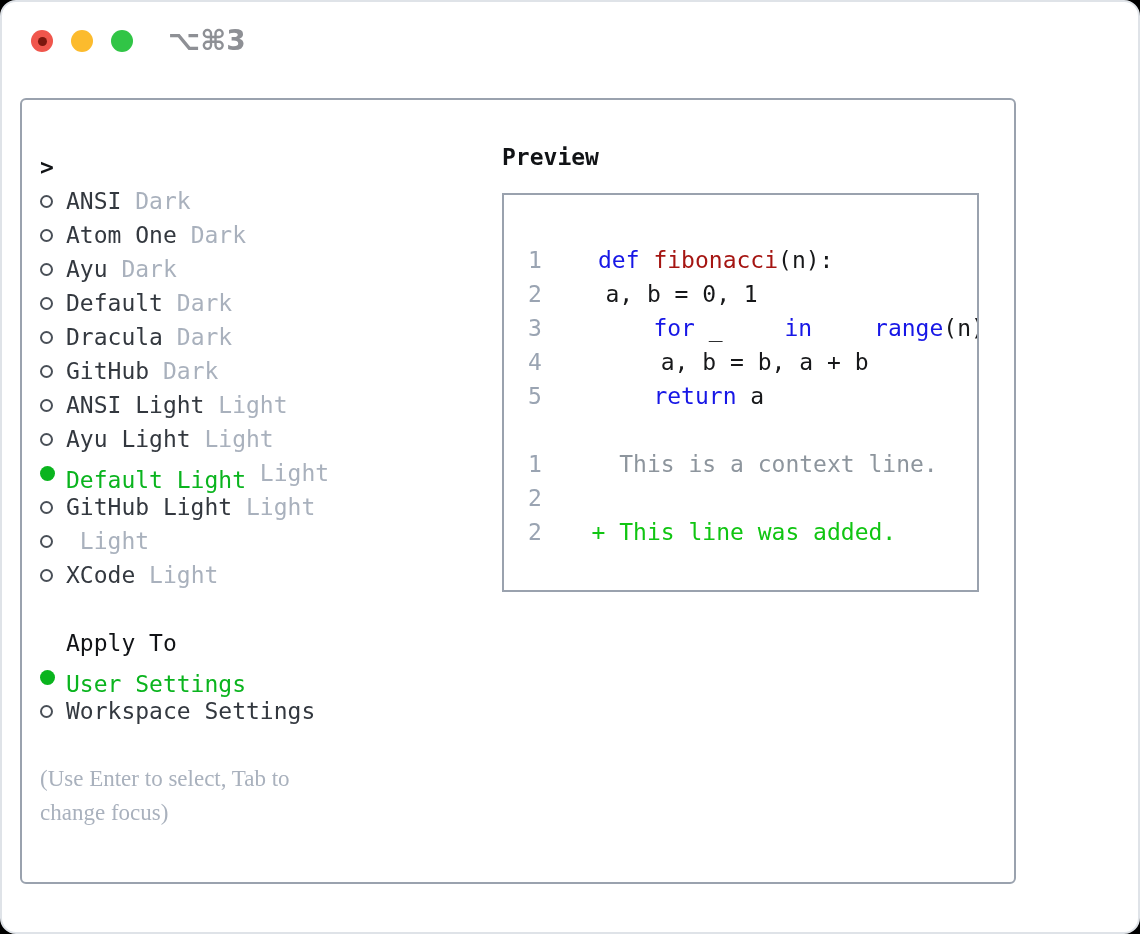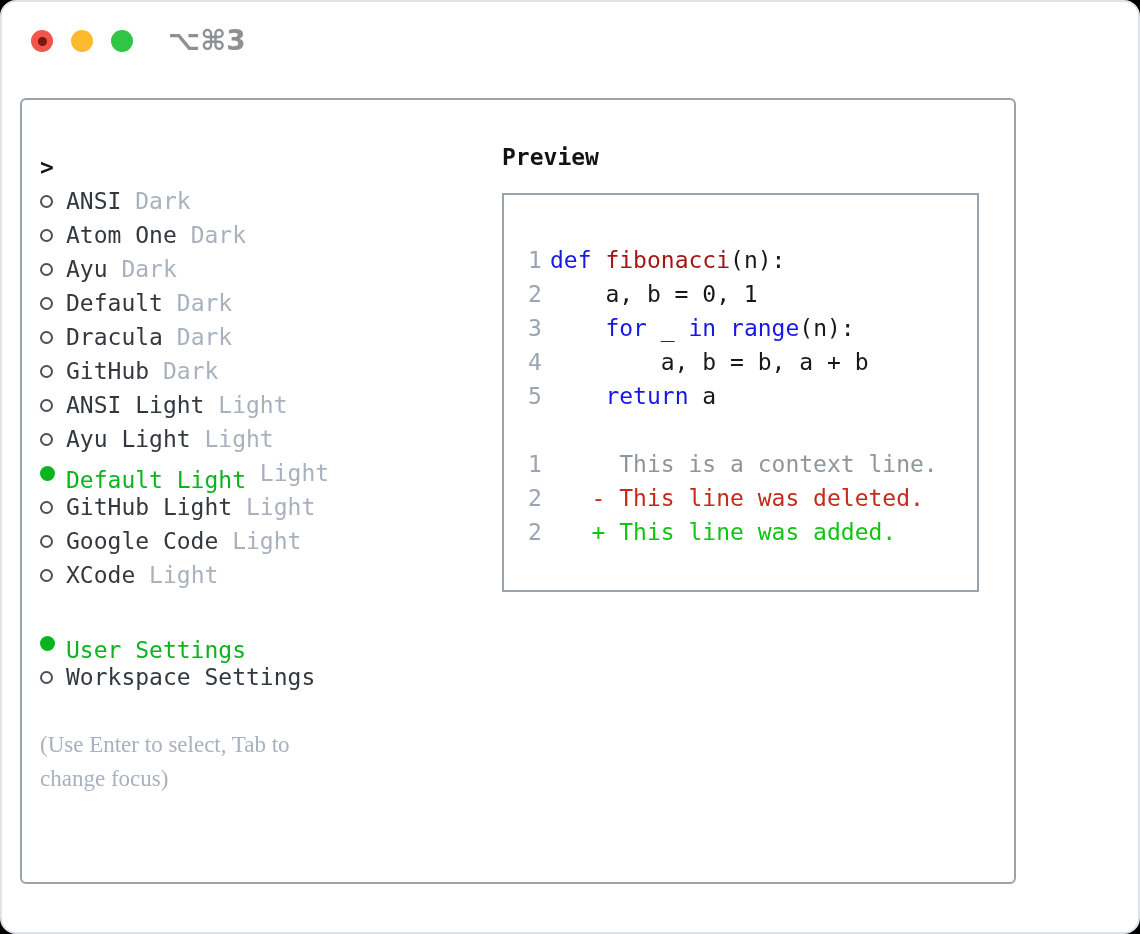--- a/index.html
+++ b/index.html
@@ -39,21 +39,21 @@
   .right-col{position:absolute;left:480px;top:40px;width:496px;}
 
   
   .preview-box{margin-top:19px;width:477px;height:399px;box-sizing:border-box;
                border:2px solid var(--c-border-preview,#9aa2ae);
                padding:48px 12px 11px 24px;overflow:hidden;}
   .code-row{height:34px;line-height:34px;font-size:23px;display:flex;white-space:pre;}
   .gutter{display:inline-block;width:22px;flex:0 0 22px;color:var(--c-line-number,#9aa4b2);}
   .diff-block{margin-top:34px;}
   .tok-plain{color:var(--c-plain,#17181a);}
-  .tok-keyword{color:var(--c-keyword,#1717e6);}
+  .tok-keyword{color:var(--c-keyword,#1717e6);margin-left:48px;}
   .tok-function{color:var(--c-function,#a51512);}
   .tok-context{color:var(--c-context,#8d959d);}
   .tok-deleted{color:var(--c-deleted,#c52a1c);}
   .tok-added{color:var(--c-added,#10c512);}
 </style>
 </head>
 <body>
 
 <div class="window">
 
@@ -77,26 +77,29 @@
           <div class="row"><span class="prefix"><span class="radio"></span></span><span>ANSI</span><span class="variant"> Dark</span></div>
           <div class="row"><span class="prefix"><span class="radio"></span></span><span>Atom One</span><span class="variant"> Dark</span></div>
           <div class="row"><span class="prefix"><span class="radio"></span></span><span>Ayu</span><span class="variant"> Dark</span></div>
           <div class="row"><span class="prefix"><span class="radio"></span></span><span>Default</span><span class="variant"> Dark</span></div>
           <div class="row"><span class="prefix"><span class="radio"></span></span><span>Dracula</span><span class="variant"> Dark</span></div>
           <div class="row"><span class="prefix"><span class="radio"></span></span><span>GitHub</span><span class="variant"> Dark</span></div>
           <div class="row"><span class="prefix"><span class="radio"></span></span><span>ANSI Light</span><span class="variant"> Light</span></div>
           <div class="row"><span class="prefix"><span class="radio"></span></span><span>Ayu Light</span><span class="variant"> Light</span></div>
           <div class="row"><span class="prefix"><span class="radio sel"></span></span><span class="sel-text">Default Light</span><span class="variant"> Light</span></div>
           <div class="row"><span class="prefix"><span class="radio"></span></span><span>GitHub Light</span><span class="variant"> Light</span></div>
-          <div class="row"><span class="prefix"><span class="radio"></span></span><span>Google Code</span><span class="variant"> Light</span></div>
+          <div class="row"><span class="prefix"><span class="radio"></span></span><span class="variant"> Light</span></div>
           <div class="row"><span class="prefix"><span class="radio"></span></span><span>XCode</span><span class="variant"> Light</span></div>
         </div>
 
       <div class="spacer"></div>
 
+      <div class="row">
+        <span class="prefix"></span><span style="color:var(--c-header-text,#111316)">Apply To</span>
+      </div>
 
       <div id="apply-list">
           <div class="row"><span class="prefix"><span class="radio sel"></span></span><span class="sel-text">User Settings</span></div>
           <div class="row"><span class="prefix"><span class="radio"></span></span><span>Workspace Settings</span></div>
         </div>
 
       <div class="spacer"></div>
 
       <div id="hint">
           <div class="row hint-line">(Use Enter to select, Tab to</div>
@@ -112,20 +115,20 @@
       <div class="preview-box">
         <div id="code-lines">
             <div class="code-row"><span class="gutter">1</span><span class="tok-keyword">def</span><span class="tok-plain"> </span><span class="tok-function">fibonacci</span><span class="tok-plain">(n):</span></div>
             <div class="code-row"><span class="gutter">2</span><span class="tok-plain">    a, b = 0, 1</span></div>
             <div class="code-row"><span class="gutter">3</span><span class="tok-plain">    </span><span class="tok-keyword">for</span><span class="tok-plain"> _ </span><span class="tok-keyword">in</span><span class="tok-plain"> </span><span class="tok-keyword">range</span><span class="tok-plain">(n):</span></div>
             <div class="code-row"><span class="gutter">4</span><span class="tok-plain">        a, b = b, a + b</span></div>
             <div class="code-row"><span class="gutter">5</span><span class="tok-plain">    </span><span class="tok-keyword">return</span><span class="tok-plain"> a</span></div>
           </div>
         <div id="diff-lines" class="diff-block">
             <div class="code-row"><span class="gutter">1</span><span class="tok-context">     This is a context line.</span></div>
-            <div class="code-row"><span class="gutter">2</span><span class="tok-deleted">   - This line was deleted.</span></div>
+            <div class="code-row"><span class="gutter">2</span></div>
             <div class="code-row"><span class="gutter">2</span><span class="tok-added">   + This line was added.</span></div>
           </div>
       </div>
     </div>
 
   </div>
 </div>
 
 </body></html>

